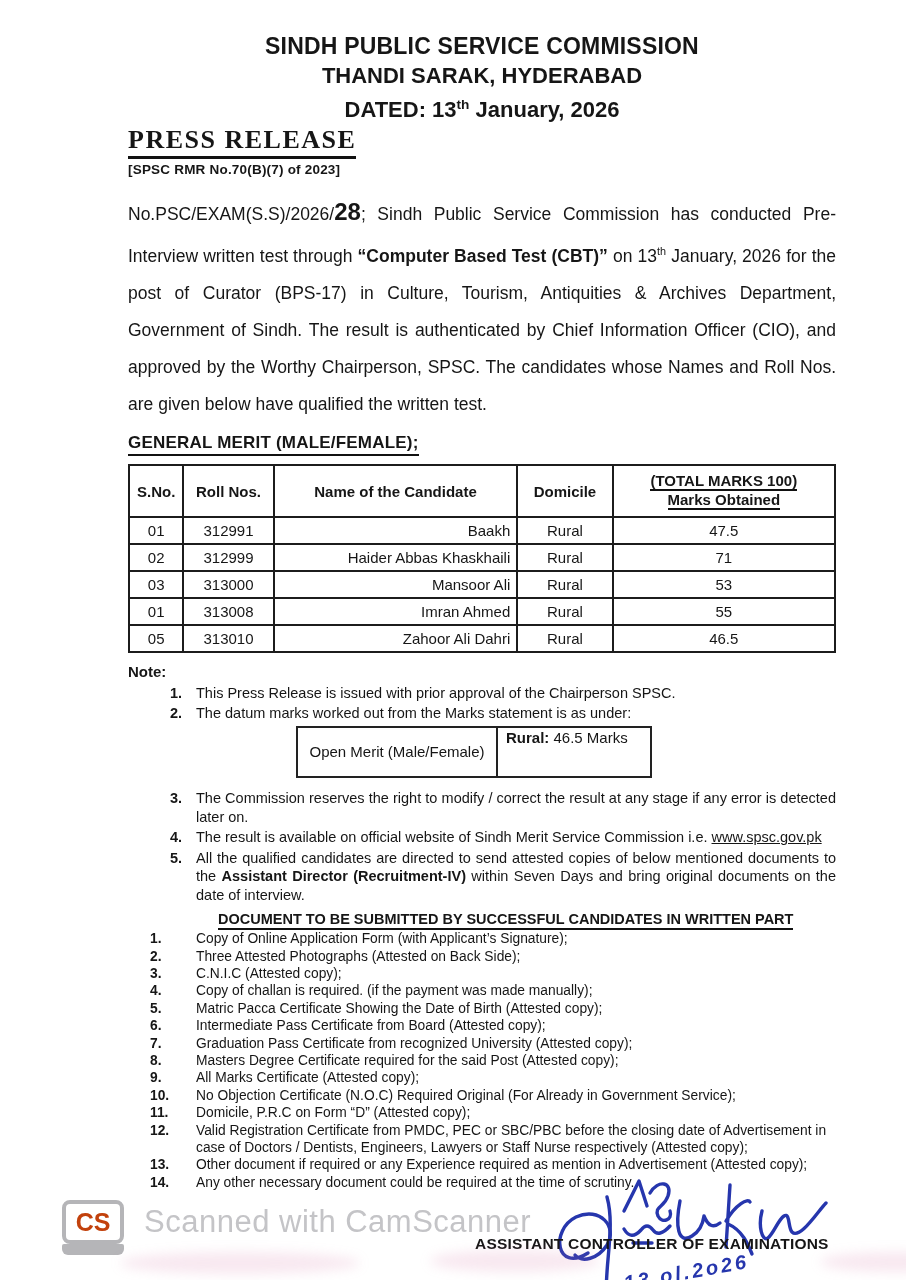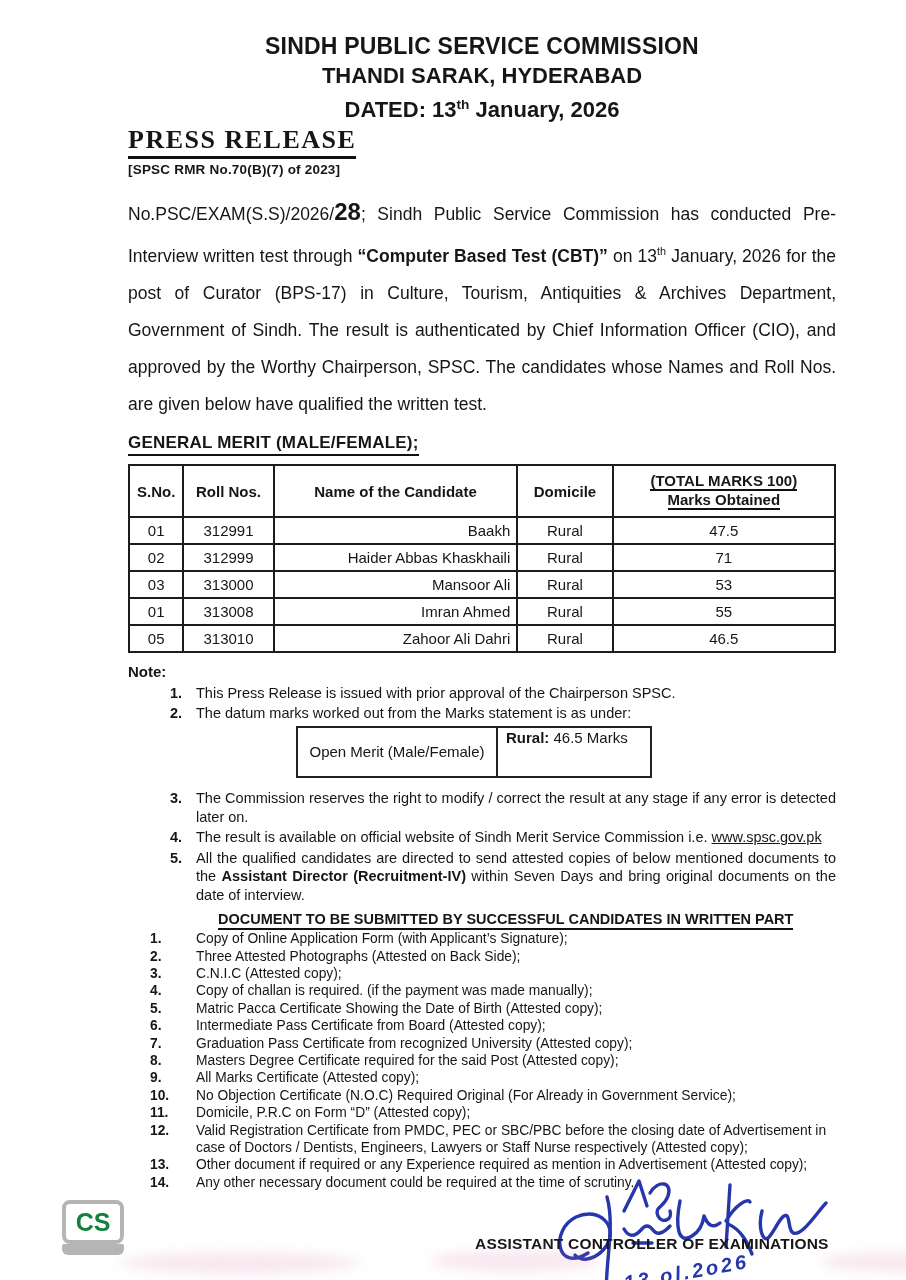--- a/index.html
+++ b/index.html
@@ -104,21 +104,21 @@
   }
   
   .scan-footer{
     position:absolute;left:62px;top:1200px;
     display:flex;align-items:center;
   }
   .cs-icon{
     position:relative;width:54px;height:36px;
     border:4px solid #b5b5b8;border-radius:8px;
     display:flex;align-items:center;justify-content:center;
-    font-weight:bold;font-size:25px;color:#15803d;
+    font-weight:bold;font-size:25px;color:#c2410c;
     margin-right:20px;
   }
   .cs-icon .tab{
     position:absolute;left:-4px;right:-4px;top:40px;height:11px;
     background:#b5b5b8;border-radius:2px 2px 6px 6px;
   }
   .scan-text{font-size:31px;color:#c4c4c7;letter-spacing:0.5px;}
   
   .smudge{position:absolute;border-radius:50%;filter:blur(6px);background:rgba(214,110,160,0.16);}
   .sm1{left:120px;top:1252px;width:240px;height:22px;}
@@ -314,18 +314,19 @@
       <div class="sig-date" style="color:#2636ad;">13.ol.2o26</div>
     </div>
 
   </div>
 
   <div class="scan-footer">
     <div class="cs-icon">
       <span>CS</span>
       <span class="tab"></span>
     </div>
+    <div class="scan-text">Scanned with CamScanner</div>
   </div>
 
   <div class="smudge sm1"></div>
   <div class="smudge sm2"></div>
   <div class="smudge sm3"></div>
 </div>
 
 </body></html>

